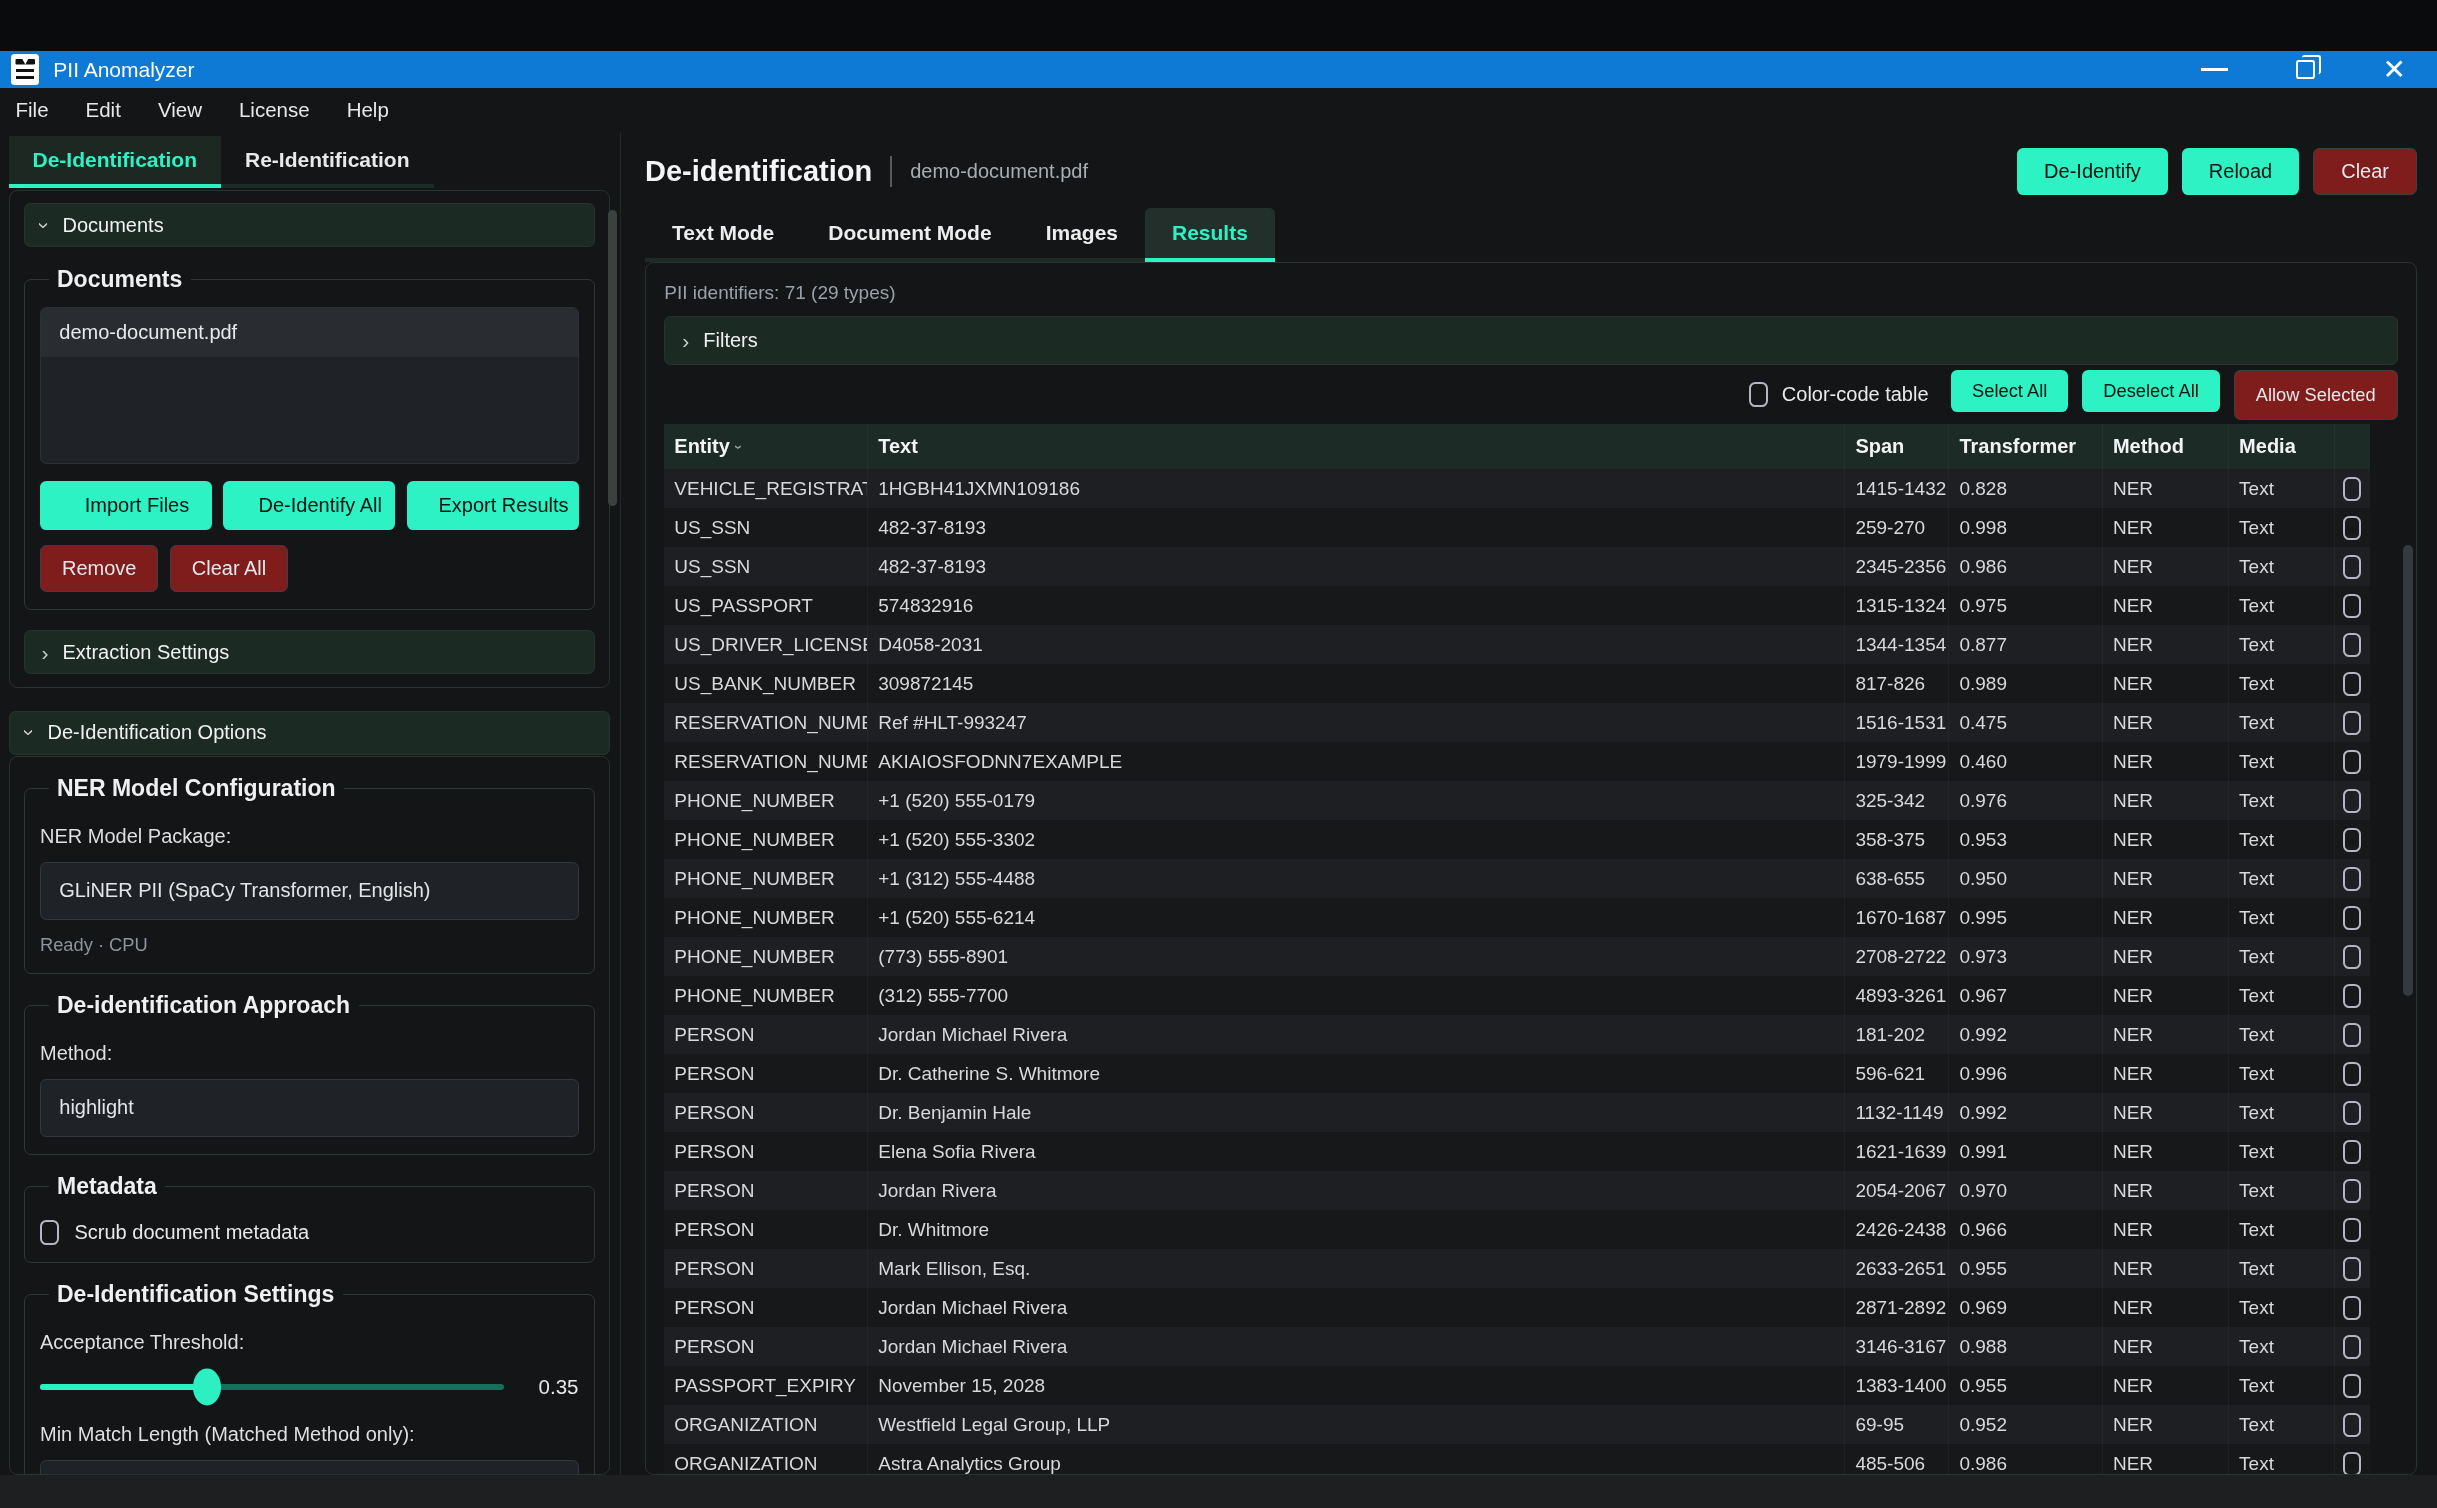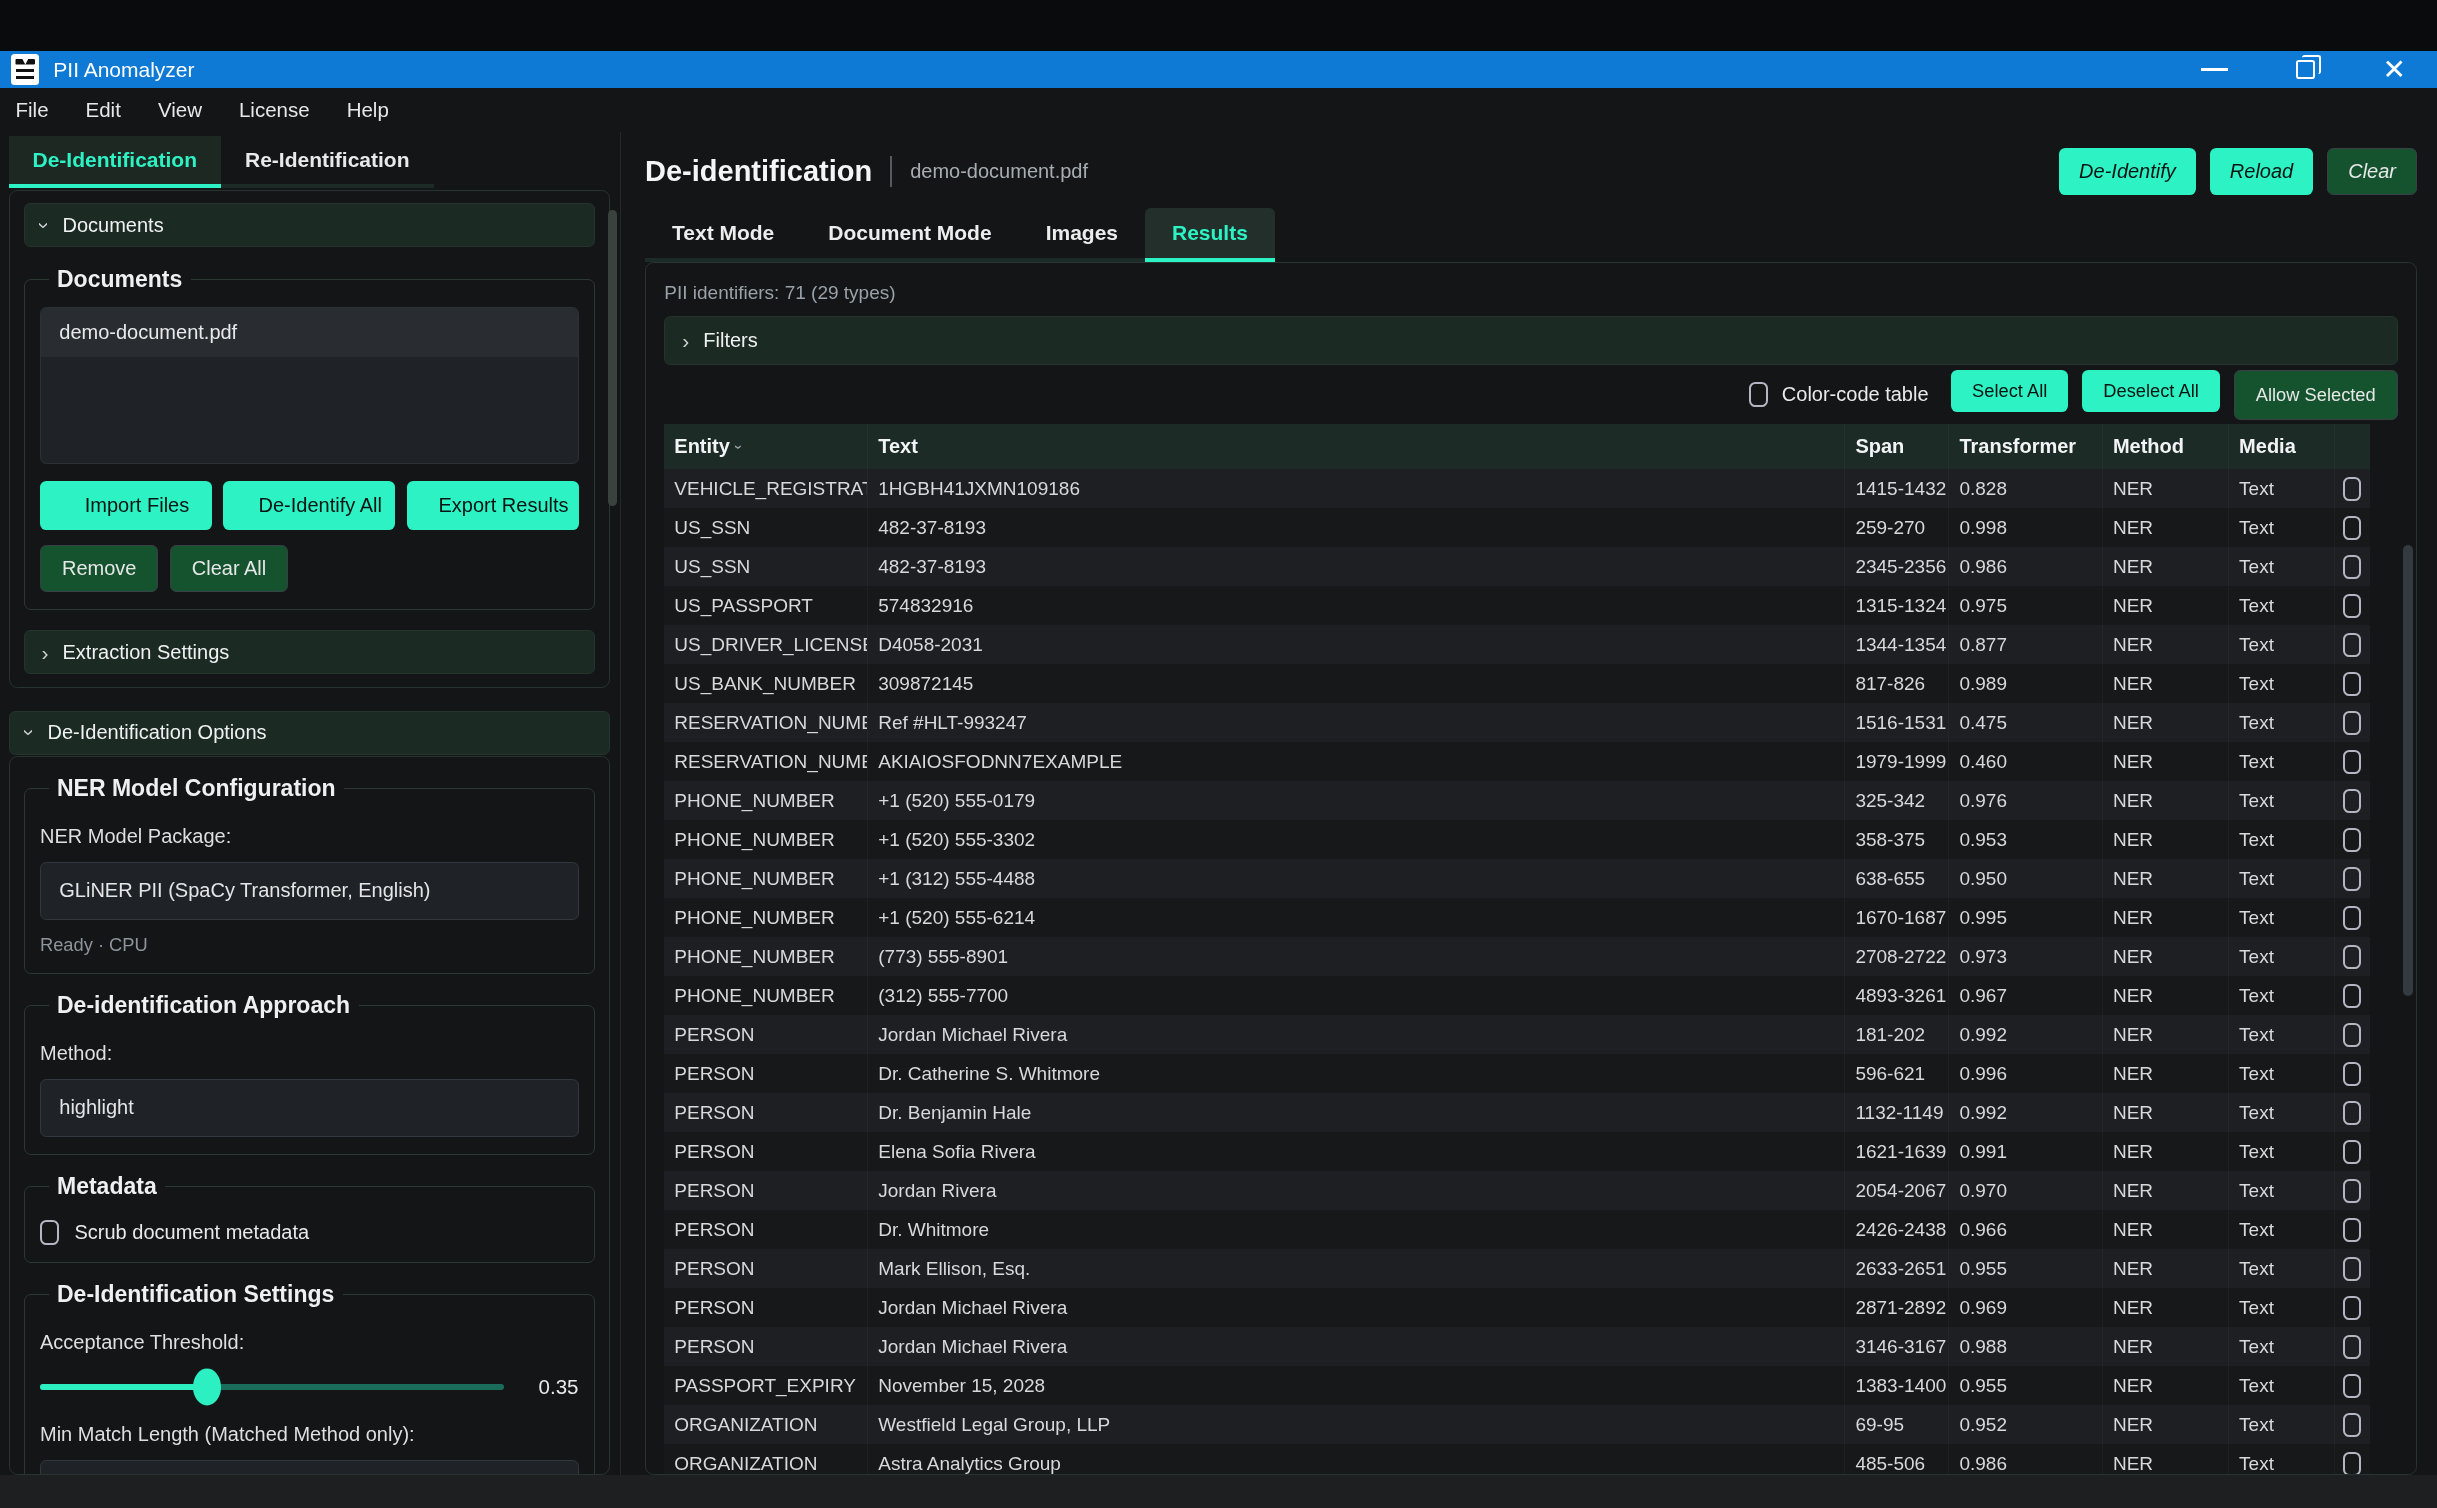--- a/index.html
+++ b/index.html
@@ -37,21 +37,21 @@
   .chev.down { transform:rotate(90deg); }
 
   fieldset.group { border:1.4px solid #2c3933; border-radius:7px; margin-top:18.3px; padding:10px 15.5px 17px; }
   fieldset.group legend { font-size:23px; font-weight:bold; color:#eef0f1; padding:0 8.5px; margin-left:8.5px; }
 
   .filelist { background:#1f2327; border:0.7px solid #2c3136; border-radius:6.3px; height:157px; overflow:hidden; margin-top:4.2px; }
   .file-row { background:#292d32; height:49px; display:flex; align-items:center; padding:0 18.3px; font-size:20px; color:#e8e9ea; border-radius:5px 5px 0 0; }
 
   .btn { border-radius:6.3px; display:flex; align-items:center; justify-content:center; cursor:default; white-space:nowrap; }
   .btn.mint { background:#2cf2c4; color:#0a1512; font-size:20px; height:49px;padding-left:22px; }
-  .btn.dark { background:#14532d; border:1.4px solid #3a4047; color:#e6e7e9; font-size:20px; height:47px; }
+  .btn.dark { background:#7f1d1d; border:1.4px solid #3a4047; color:#e6e7e9; font-size:20px; height:47px; }
 
   .btnrow { display:flex; gap:11.3px; margin-top:17px; }
   .btnrow .btn { flex:1; }
   .btnrow2 { display:flex; gap:11.3px; margin-top:15.5px; }
   .btnrow2 .btn { padding:0 21px; }
 
   .in-panel-bar { margin-top:20px; }
 
   .options-bar { margin-top:22.6px; flex-shrink:0; }
   .side-panel.grow { flex:1; overflow:hidden; margin-bottom:0; display:flex; flex-direction:column; }
@@ -72,21 +72,21 @@
 
   .side-scroll { position:absolute; right:2.8px; top:78px; width:9.2px; height:296px; background:#3a423e; border-radius:5px; }
 
   
   .main { flex:1; padding:0 21px 0 24px; display:flex; flex-direction:column; }
   .main-header { height:68px; display:flex; align-items:center; margin-top:5.6px; }
   .page-title { font-size:29px; font-weight:bold; color:#f4f5f6; }
   .title-divider { width:1.4px; height:31px; background:#565b60; margin:0 18.3px; }
   .page-subtitle { font-size:20px; color:#a7adb3; }
   .header-actions { margin-left:auto; display:flex; gap:14px; }
-  .header-actions .btn { padding:0 20px;font-style:italic; }
+  .header-actions .btn { padding:0 27px; }
   .header-actions .btn.mint { height:47px; }
 
   .main-tabs { display:flex; height:54px; margin-top:2.8px; }
   .main-tab { padding:0 27px; display:flex; align-items:center; font-size:21px; font-weight:bold; color:#eceded; border-bottom:4.2px solid #1d2b26; }
   .main-tab.active { color:#2cf2c4; background:#232f2a; border-radius:5.6px 5.6px 0 0; border-bottom-color:#2cf2c4; }
 
   .content-panel { flex:1; border:1.4px solid #273430; border-radius:8.5px; padding:18.3px 18.3px 0; display:flex; flex-direction:column; overflow:hidden; position:relative; }
   .summary-text { font-size:19px; color:#9aa1a8; }
   .filters-bar { margin-top:12.7px; height:49px; flex-shrink:0; }
 

